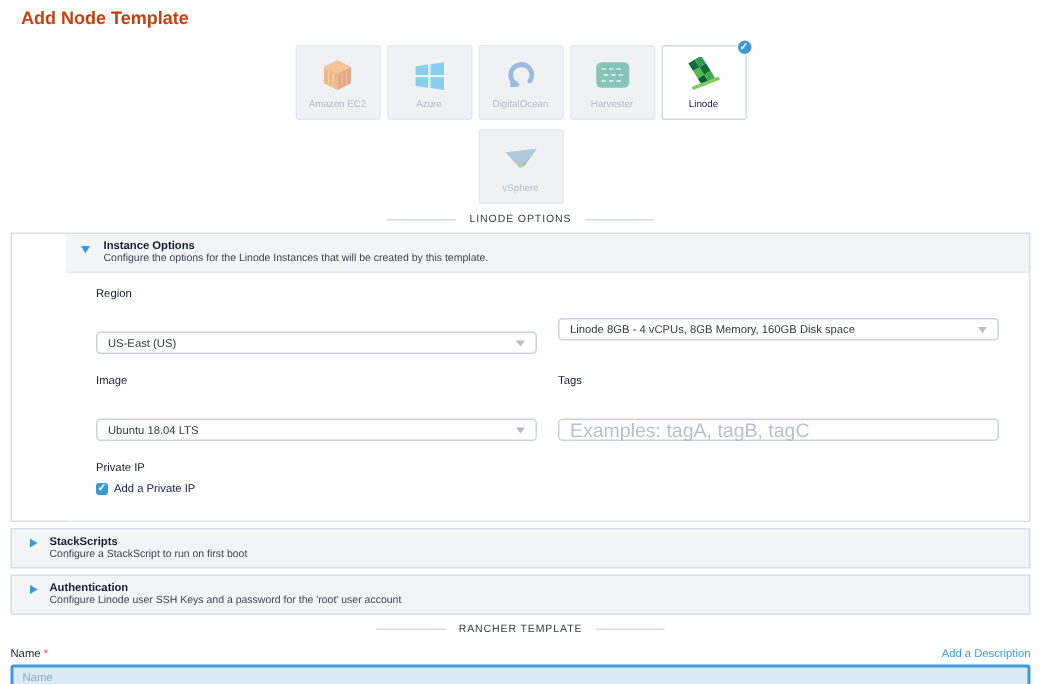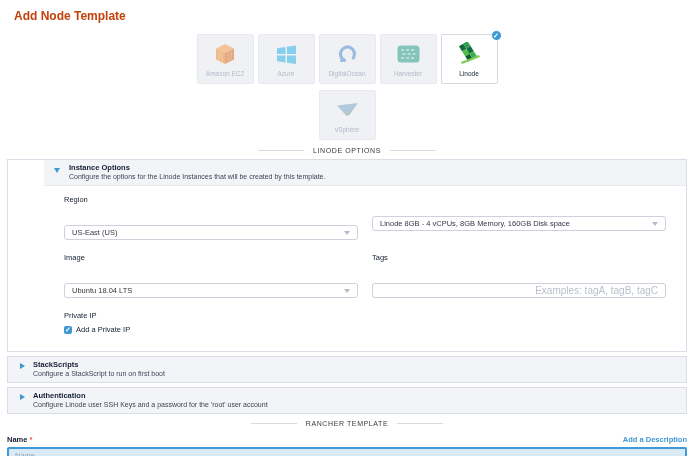--- a/index.html
+++ b/index.html
@@ -48,29 +48,29 @@
   .section-content { background:#fff; padding:9px 20px 17px 20px; }
   .field-grid { display:grid; grid-template-columns:1fr 1fr; column-gap:14px; row-gap:13px; }
   .field-label { font-size:7.5px; color:#141e33; margin-bottom:4px; }
   .select, .text-input { height:15px; border:1px solid #ccd1db; border-radius:3px;
     background:#fff; display:flex; align-items:center; padding:0 7px;
     font-size:7.5px; color:#35393e;margin-top:21px; }
   .select { justify-content:space-between; cursor:pointer; }
   .caret { width:0; height:0; border-left:3px solid transparent; border-right:3px solid transparent;
     border-top:4px solid #b6bcc7; }
   .text-input input { border:none; outline:none; background:transparent; width:100%;
-    font-size:10px; font-family:"Liberation Sans", sans-serif; color:#35393e;text-align:right; }
+    font-size:13px; font-family:"Liberation Sans", sans-serif; color:#35393e; }
   .text-input input::placeholder { color:#b9bfca; }
   .checkbox-row { display:flex; align-items:center; gap:4px; margin-top:5px; cursor:pointer; }
   .checkbox { width:8px; height:8px; background:#3d98d3; border-radius:2px; color:#fff;
     font-size:7px; line-height:8px; text-align:center; font-weight:700; }
   .checkbox-label { font-size:7.5px; color:#141e33; }
 
   
-  .name-row { display:flex; justify-content:space-between; align-items:flex-end; margin-top:8px;font-weight:bold; }
+  .name-row { display:flex; justify-content:space-between; align-items:flex-end; margin-top:8px; }
   .req { color:#f64747; }
   .link { font-size:7.5px; color:#3d98d3; cursor:pointer; }
   .name-input-wrap { margin-top:3px; border:2px solid #3f98d8; border-radius:2px;
     background:#d9eaf6; height:17px; display:flex; align-items:center; padding:0 6px; }
   .name-input-wrap input { border:none; outline:none; background:transparent; width:100%;
     font-size:7.5px; font-family:"Liberation Sans", sans-serif; color:#35393e; }
   .name-input-wrap input::placeholder { color:#8fa6ba; }
 </style>
 </head>
 <body>

